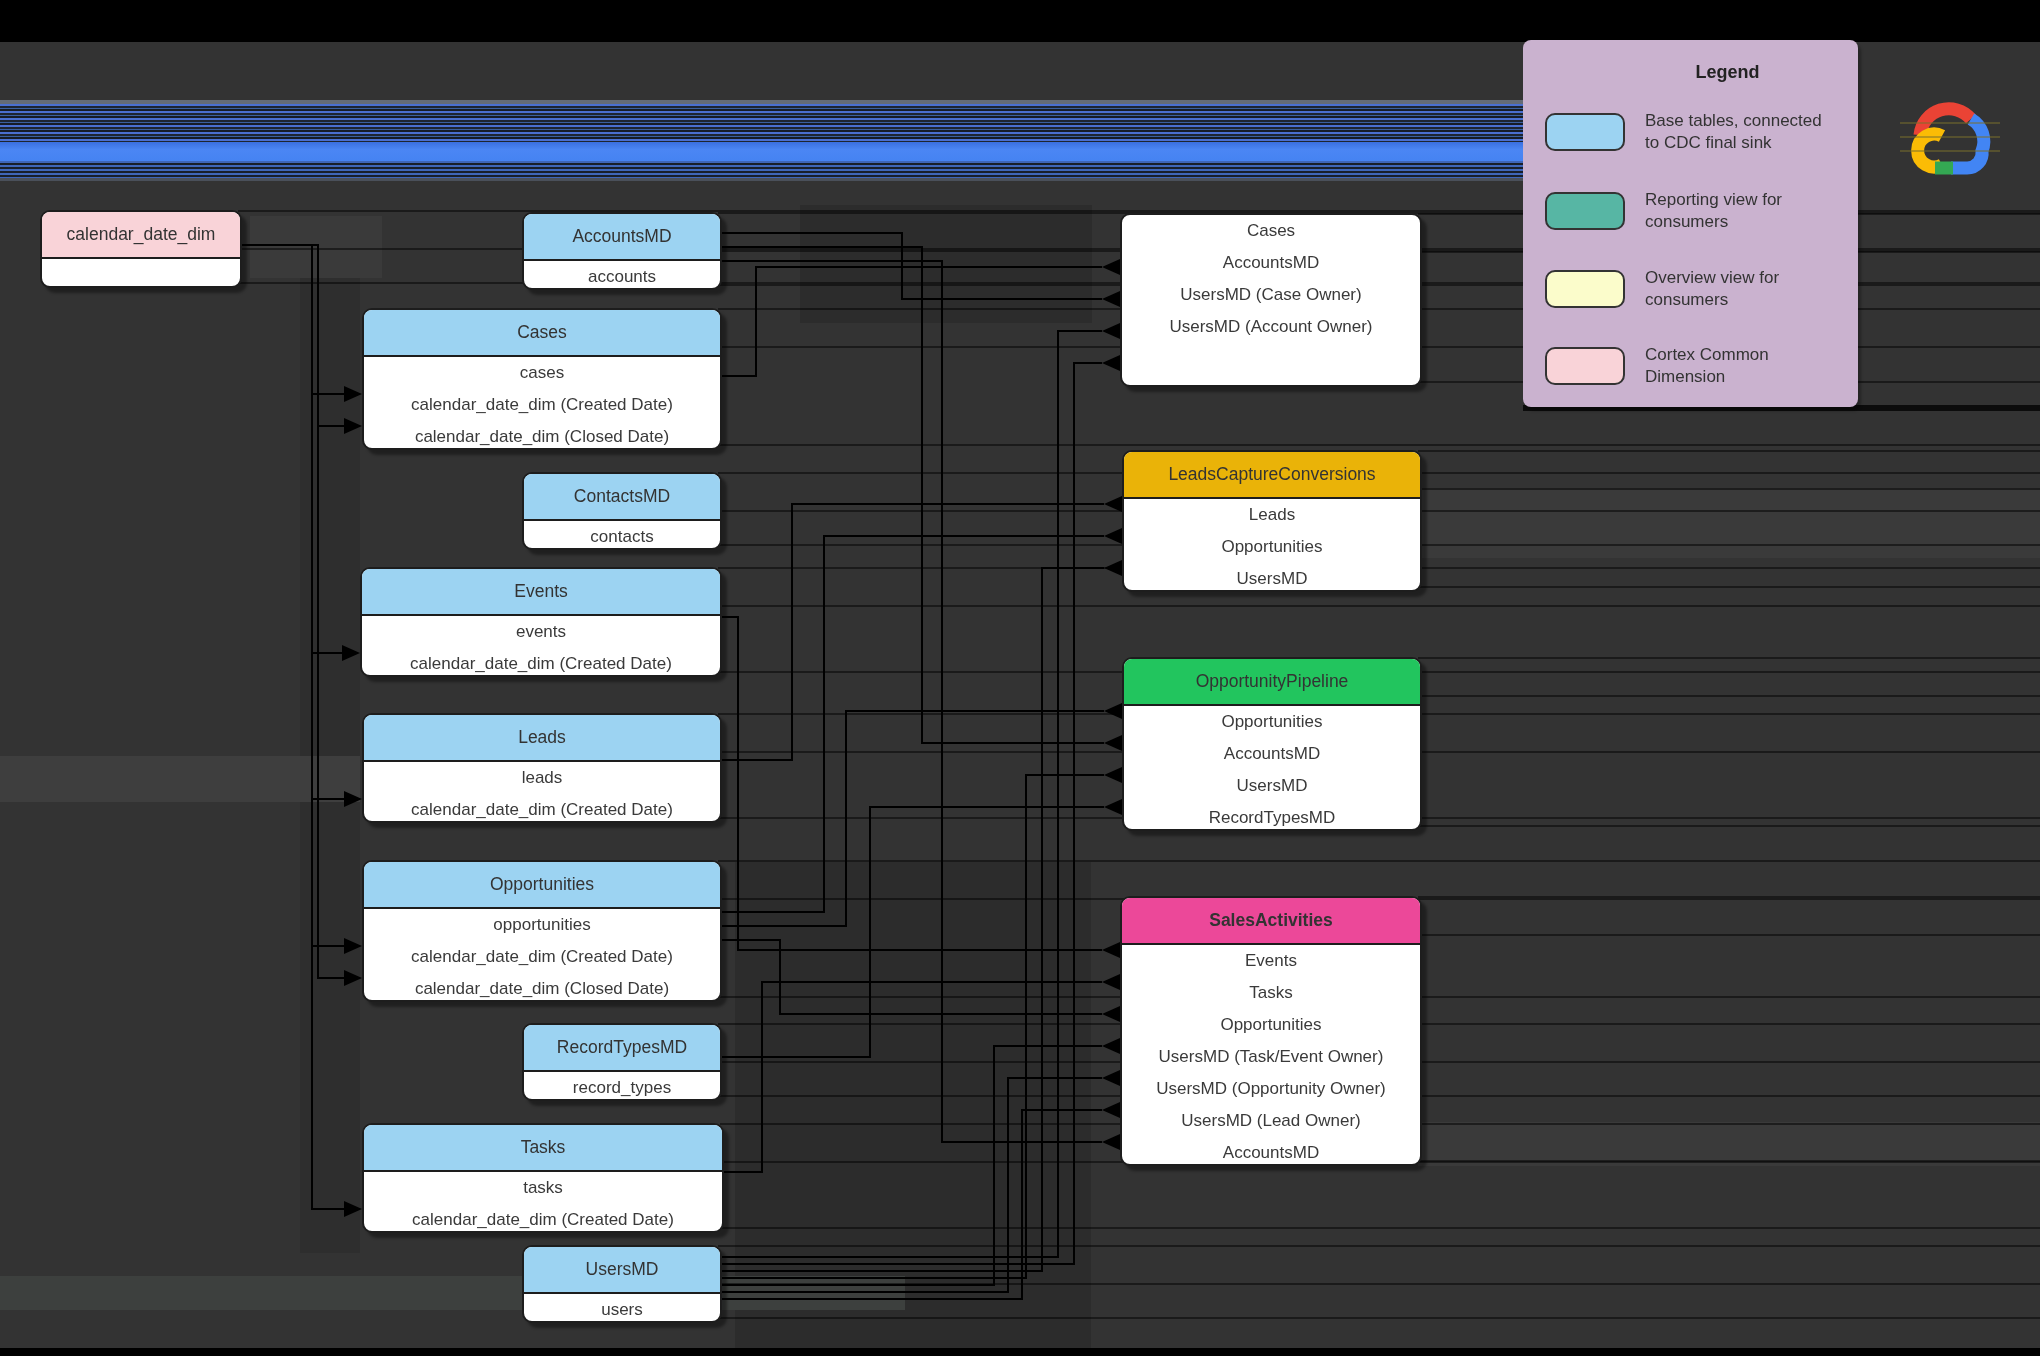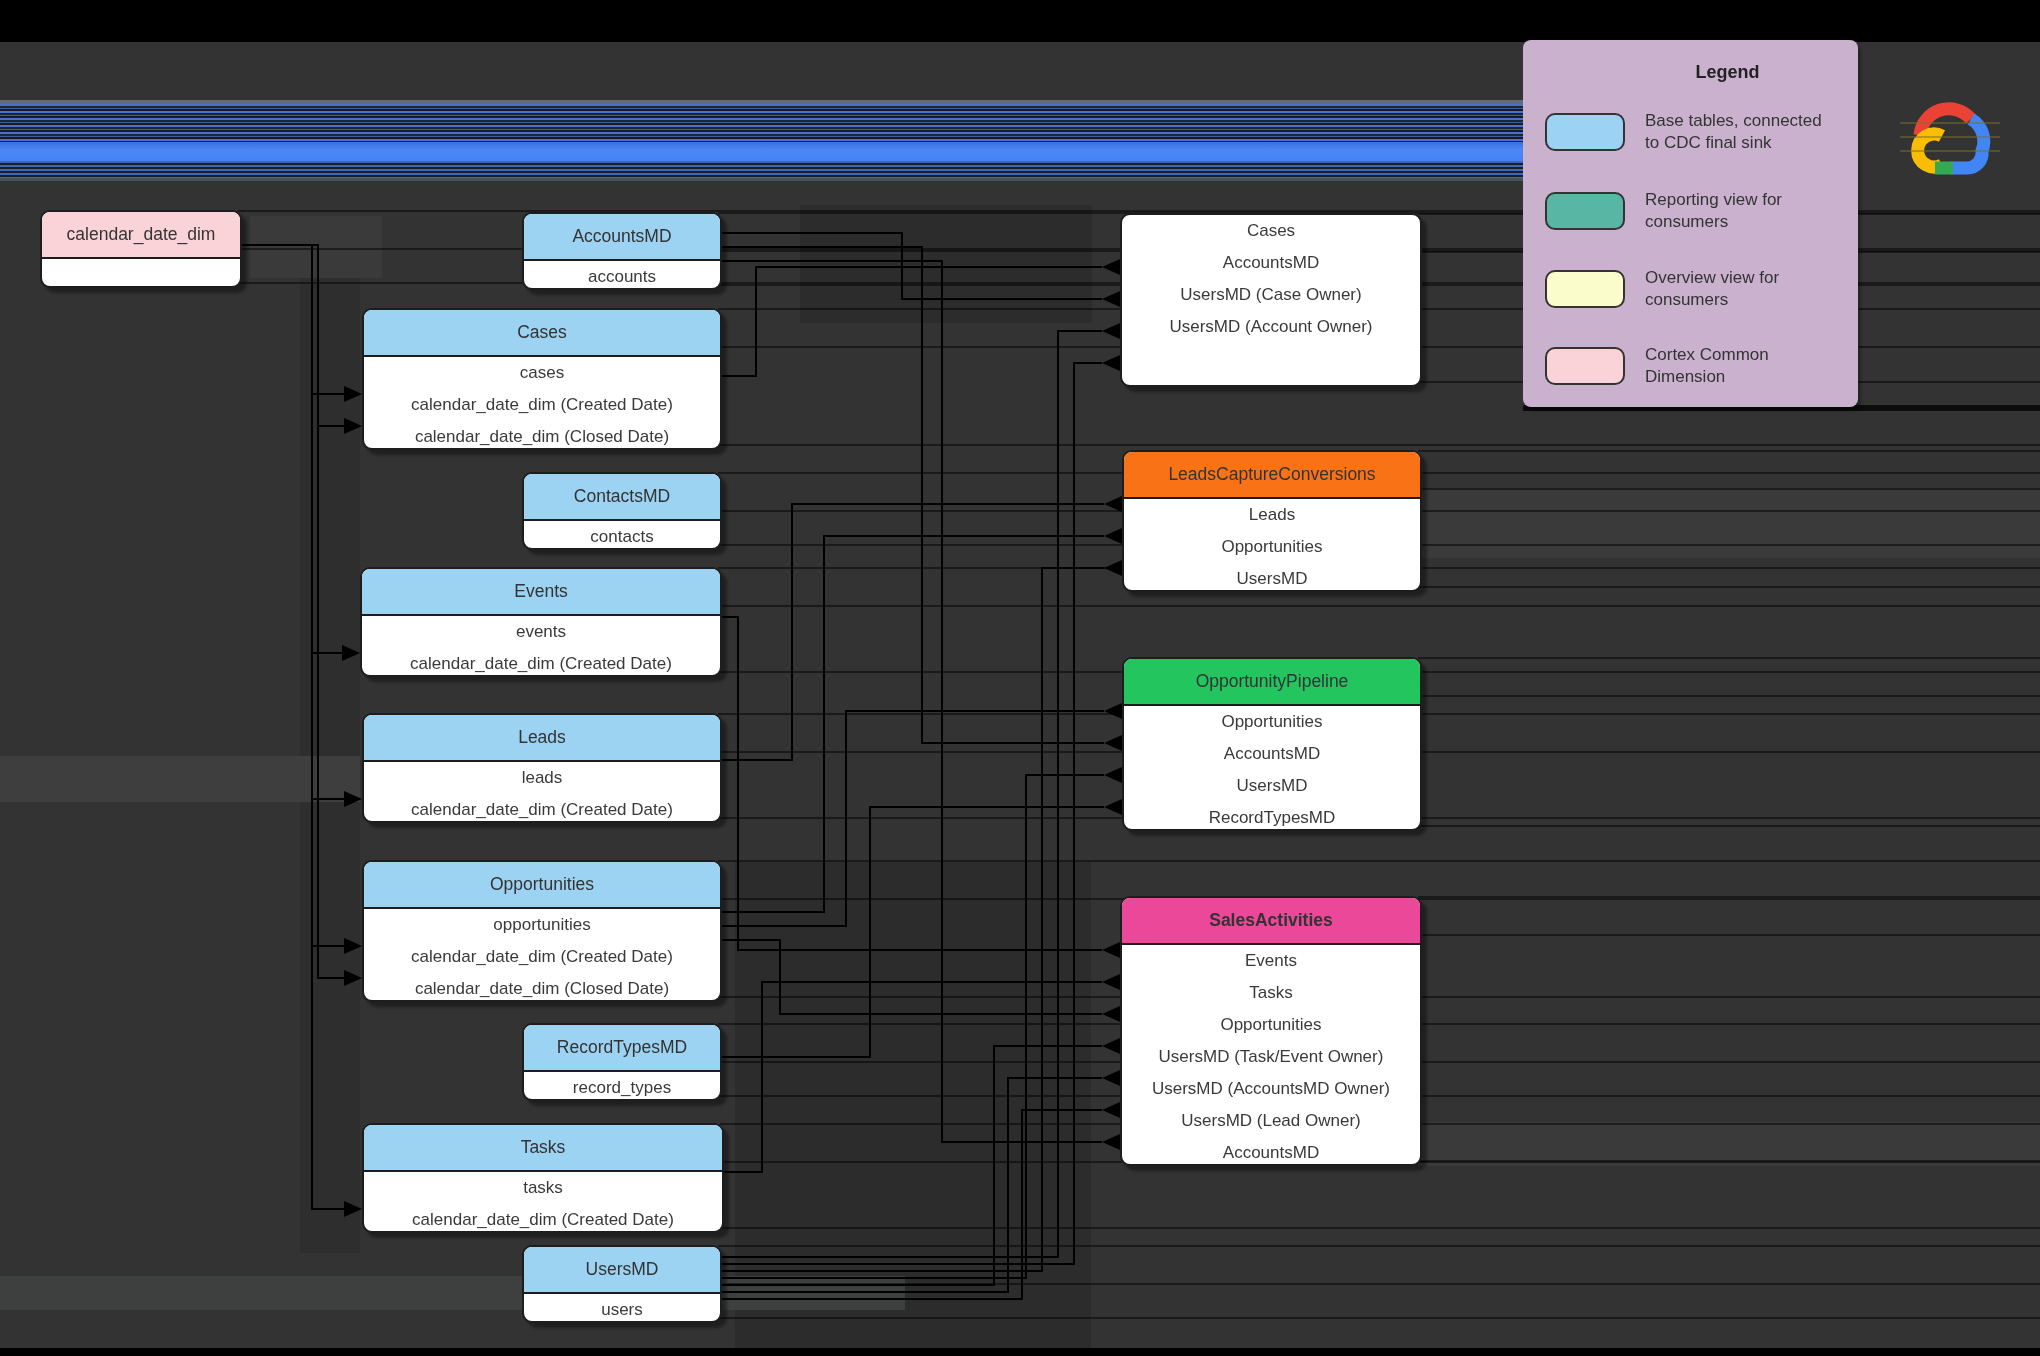--- a/index.html
+++ b/index.html
@@ -256,39 +256,39 @@
         <div class="tbl-header" style="background: rgb(156, 211, 242);">UsersMD</div>
         <div class="tbl-row">users</div>
       </div>
       <div class="tbl" style="left: 1120px; top: 213px; width: 298px; height: 170px;">
         <div class="tbl-row">Cases</div>
         <div class="tbl-row">AccountsMD</div>
         <div class="tbl-row">UsersMD (Case Owner)</div>
         <div class="tbl-row">UsersMD (Account Owner)</div>
       </div>
       <div class="tbl" style="left: 1122px; top: 450px; width: 296px; height: 138px;">
-        <div class="tbl-header" style="background: #f97316;">LeadsCaptureConversions</div>
+        <div class="tbl-header" style="background: #eab308;">LeadsCaptureConversions</div>
         <div class="tbl-row">Leads</div>
         <div class="tbl-row">Opportunities</div>
         <div class="tbl-row">UsersMD</div>
       </div>
       <div class="tbl" style="left: 1122px; top: 657px; width: 296px; height: 170px;">
         <div class="tbl-header" style="background: #22c55e;">OpportunityPipeline</div>
         <div class="tbl-row">Opportunities</div>
         <div class="tbl-row">AccountsMD</div>
         <div class="tbl-row">UsersMD</div>
         <div class="tbl-row">RecordTypesMD</div>
       </div>
       <div class="tbl" style="left: 1120px; top: 896px; width: 298px; height: 266px;">
         <div class="tbl-header" style="background: #ec4899; font-weight: bold;">SalesActivities</div>
         <div class="tbl-row">Events</div>
         <div class="tbl-row">Tasks</div>
         <div class="tbl-row">Opportunities</div>
         <div class="tbl-row">UsersMD (Task/Event Owner)</div>
-        <div class="tbl-row">UsersMD (AccountsMD Owner)</div>
+        <div class="tbl-row">UsersMD (Opportunity Owner)</div>
         <div class="tbl-row">UsersMD (Lead Owner)</div>
         <div class="tbl-row">AccountsMD</div>
       </div>
     </div>
 
   <div class="legend" style="background: rgb(202, 178, 207);">
     <div class="legend-title">Legend</div>
     <div id="legend-items">
         <div class="legend-item" style="top: 73px;">
           <div class="legend-swatch" style="background: rgb(156, 211, 242);"></div>

